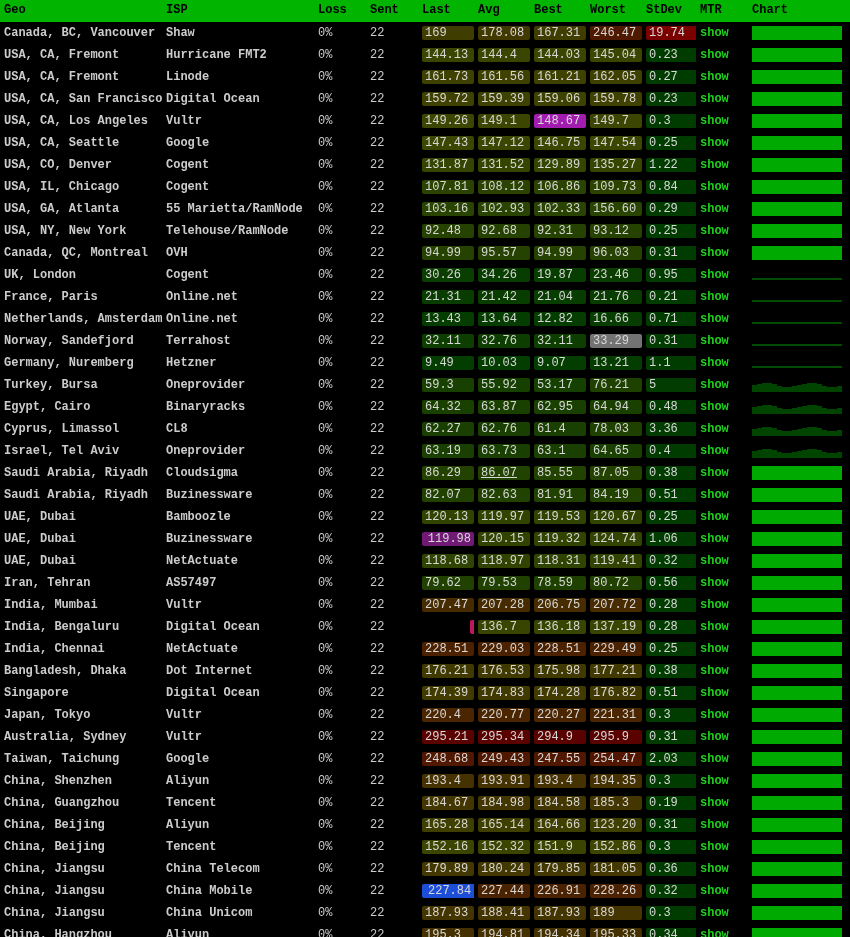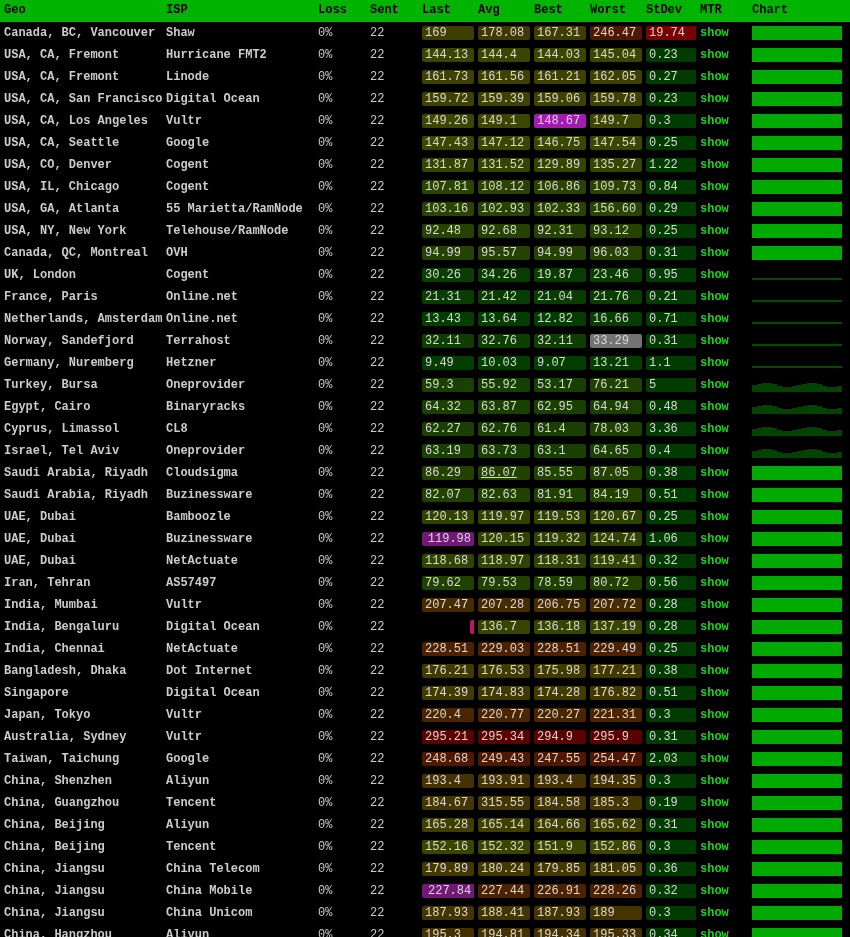--- a/index.html
+++ b/index.html
@@ -1388,21 +1388,21 @@
               </div>
             </div>
           </td>
         </tr>
         <tr>
           <td class="geo">China, Guangzhou</td>
           <td class="isp">Tencent</td>
           <td class="loss">0%</td>
           <td class="sent">22</td>
           <td class="num-cell"><span class="heat" style="background: rgb(67, 54, 0);">184.67</span></td>
-          <td class="num-cell"><span class="heat" style="background: rgb(67, 54, 0);">315.55</span></td>
+          <td class="num-cell"><span class="heat" style="background: rgb(67, 54, 0);">184.98</span></td>
           <td class="num-cell"><span class="heat" style="background: rgb(67, 54, 0);">184.58</span></td>
           <td class="num-cell"><span class="heat" style="background: rgb(67, 54, 0);">185.3</span></td>
           <td class="num-cell"><span class="heat" style="background: rgb(0, 60, 0);">0.19</span></td>
           <td class="mtr"><a href="#">show</a></td>
           <td>
             <div class="spark">
               <div class="spark-bars">
                 <span style="height: 14px;"></span>
                 <span style="height: 14px;"></span>
                 <span style="height: 14px;"></span>
@@ -1426,21 +1426,21 @@
           </td>
         </tr>
         <tr>
           <td class="geo">China, Beijing</td>
           <td class="isp">Aliyun</td>
           <td class="loss">0%</td>
           <td class="sent">22</td>
           <td class="num-cell"><span class="heat" style="background: rgb(63, 63, 0);">165.28</span></td>
           <td class="num-cell"><span class="heat" style="background: rgb(63, 63, 0);">165.14</span></td>
           <td class="num-cell"><span class="heat" style="background: rgb(63, 63, 0);">164.66</span></td>
-          <td class="num-cell"><span class="heat" style="background: rgb(63, 63, 0);">165.62</span></td>
+          <td class="num-cell"><span class="heat" style="background: rgb(63, 63, 0);">123.20</span></td>
           <td class="num-cell"><span class="heat" style="background: rgb(0, 60, 0);">0.31</span></td>
           <td class="mtr"><a href="#">show</a></td>
           <td>
             <div class="spark">
               <div class="spark-bars">
                 <span style="height: 14px;"></span>
                 <span style="height: 14px;"></span>
                 <span style="height: 14px;"></span>
                 <span style="height: 14px;"></span>
                 <span style="height: 14px;"></span>
@@ -1531,21 +1531,21 @@
                 <span style="height: 14px;"></span>
               </div>
             </div>
           </td>
         </tr>
         <tr>
           <td class="geo">China, Jiangsu</td>
           <td class="isp">China Mobile</td>
           <td class="loss">0%</td>
           <td class="sent">22</td>
-          <td class="num-cell"><span class="heat" style="background: #701a75; padding-left: 6px;">227.84</span></td>
+          <td class="num-cell"><span class="heat" style="background: #1d4ed8; padding-left: 6px;">227.84</span></td>
           <td class="num-cell"><span class="heat" style="background: rgb(75, 34, 0);">227.44</span></td>
           <td class="num-cell"><span class="heat" style="background: rgb(75, 34, 0);">226.91</span></td>
           <td class="num-cell"><span class="heat" style="background: rgb(76, 33, 0);">228.26</span></td>
           <td class="num-cell"><span class="heat" style="background: rgb(0, 60, 0);">0.32</span></td>
           <td class="mtr"><a href="#">show</a></td>
           <td>
             <div class="spark">
               <div class="spark-bars">
                 <span style="height: 14px;"></span>
                 <span style="height: 14px;"></span>

